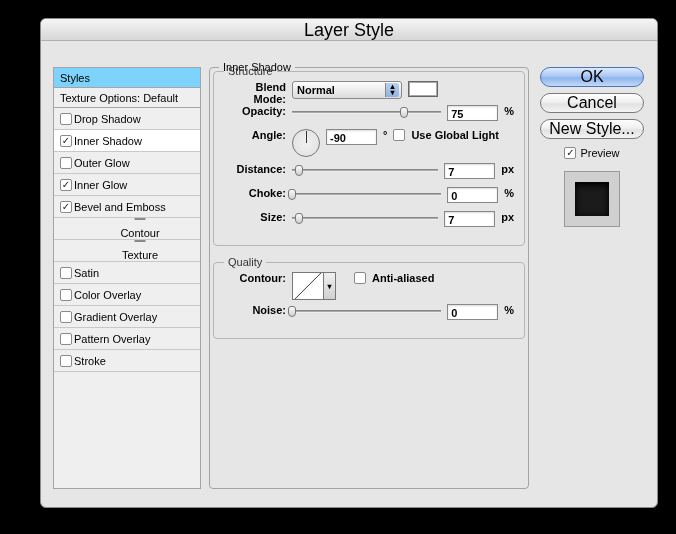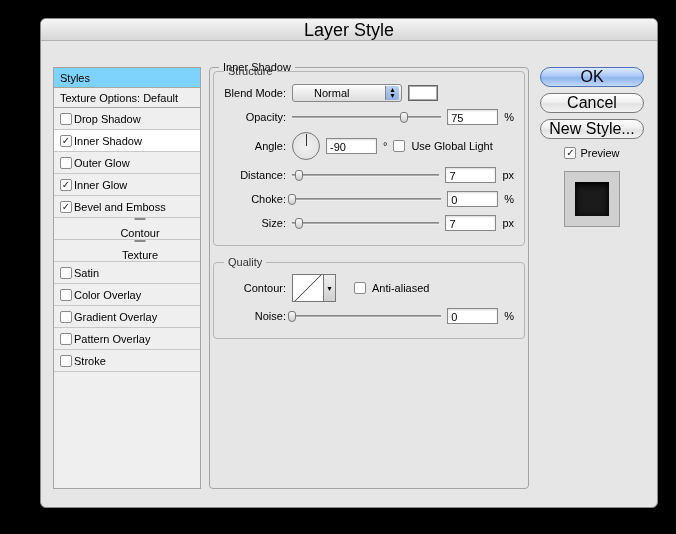--- a/index.html
+++ b/index.html
@@ -104,37 +104,37 @@
     padding: 0 4px;
     color: #333;
     font-size: 11px;
   }
   .inner-fs {
     border: 1px solid #b5b5b5;
     margin-top: 6px;
   }
   .row {
     display: flex;
-    align-items: center;
     height: 24px;
     gap: 6px;
+    font-weight: bold;
   }
   .row label.r {
     width: 62px;
     text-align: right;
   }
   .select {
     width: 110px; height: 18px;
     background: linear-gradient(#fdfdfd, #dcdcdc);
     border: 1px solid #888;
     border-radius: 3px;
     position: relative;
     display: flex;
     align-items: center;
-    padding-left: 21px;
+    padding-left: 4px;
   }
   .select .arrow {
     position: absolute;
     right: 2px; top: 1px; bottom: 1px;
     width: 14px;
     background: linear-gradient(#bcd1ef, #8fb2df);
     border-left: 1px solid #888;
     border-radius: 0 2px 2px 0;
     font-size: 8px;
     display:flex; flex-direction:column; align-items:center; justify-content:center;

